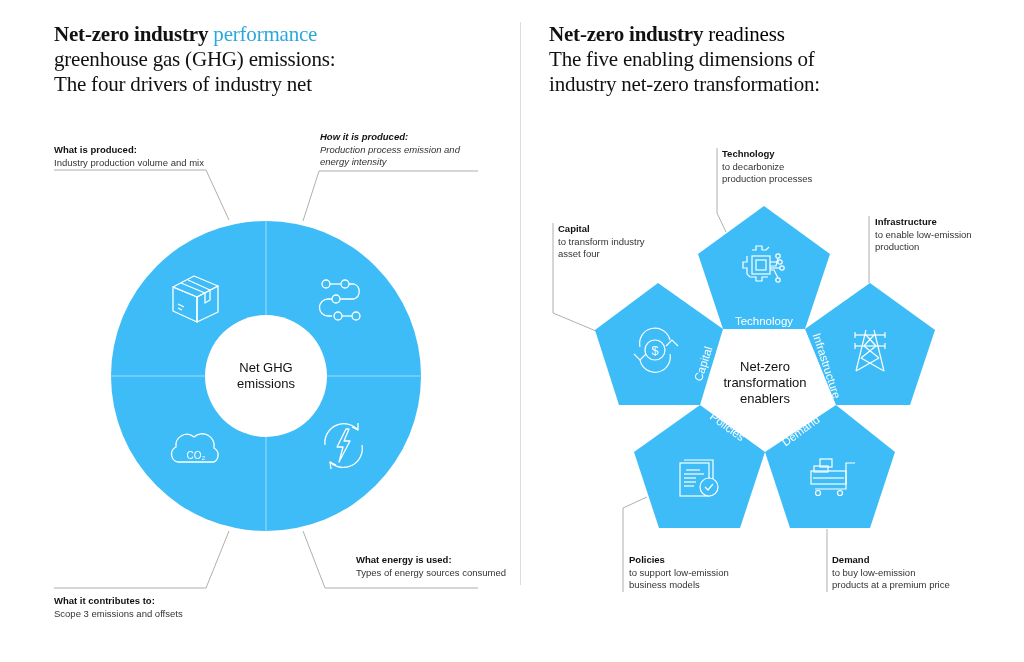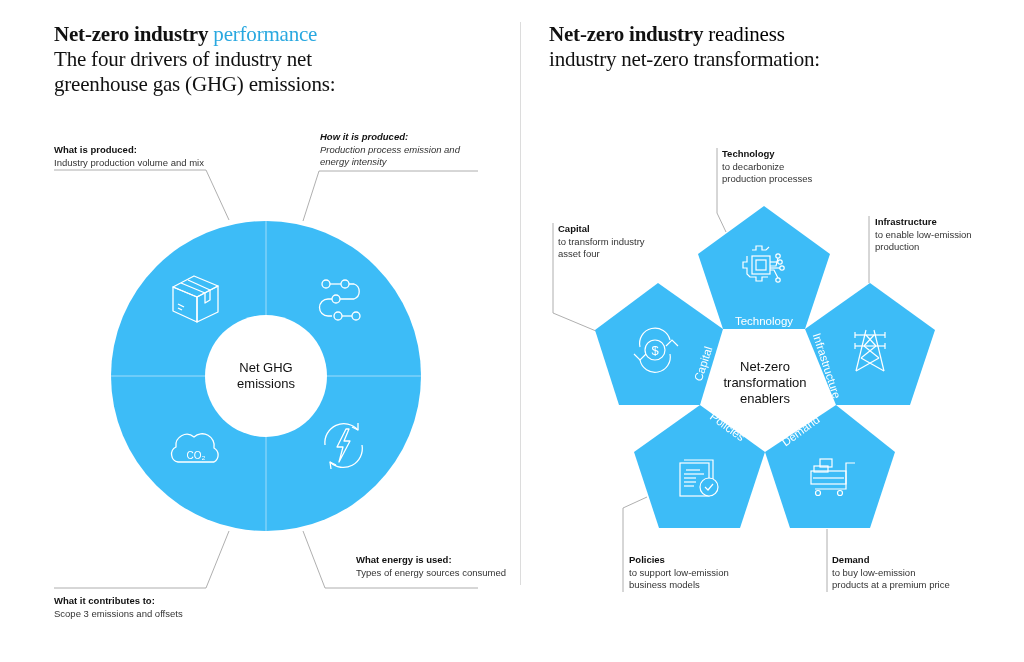--- a/index.html
+++ b/index.html
@@ -15,27 +15,28 @@
   svg { position: absolute; left: 0; top: 0; }
   .center-text { font-family: "Liberation Sans", sans-serif; font-size: 13px; fill: #111; text-anchor: middle; }
   .seg-text { font-family: "Liberation Sans", sans-serif; font-size: 11.5px; fill: #ffffff; text-anchor: middle; }
 </style>
 </head>
 <body>
 
 <div class="title" style="left:54px; top:22px;">
   <span class="t1">Net-zero industry</span>
   <span class="accent" style="color:#29A8E0;">performance</span>
+  <span class="sub">greenhouse gas (GHG) emissions:</span>
   <span class="sub">The four drivers of industry net</span>
-  <span class="sub">greenhouse gas (GHG) emissions:</span>
 </div>
 
 <div class="title" style="left:549px; top:22px;">
   <span class="t1">Net-zero industry</span>
   <span class="accent" style="color:#000000;">readiness</span>
+  <span class="sub">The five enabling dimensions of</span>
   <span class="sub">industry net-zero transformation:</span>
 </div>
 
 <div class="divider"></div>
 
 <div class="label" style="left:54px; top:144px;">
   <span class="lh">What is produced:</span>
   <span>Industry production volume and mix</span>
 </div>
 <div class="label" style="left:320px; top:131px;font-style:italic;">

